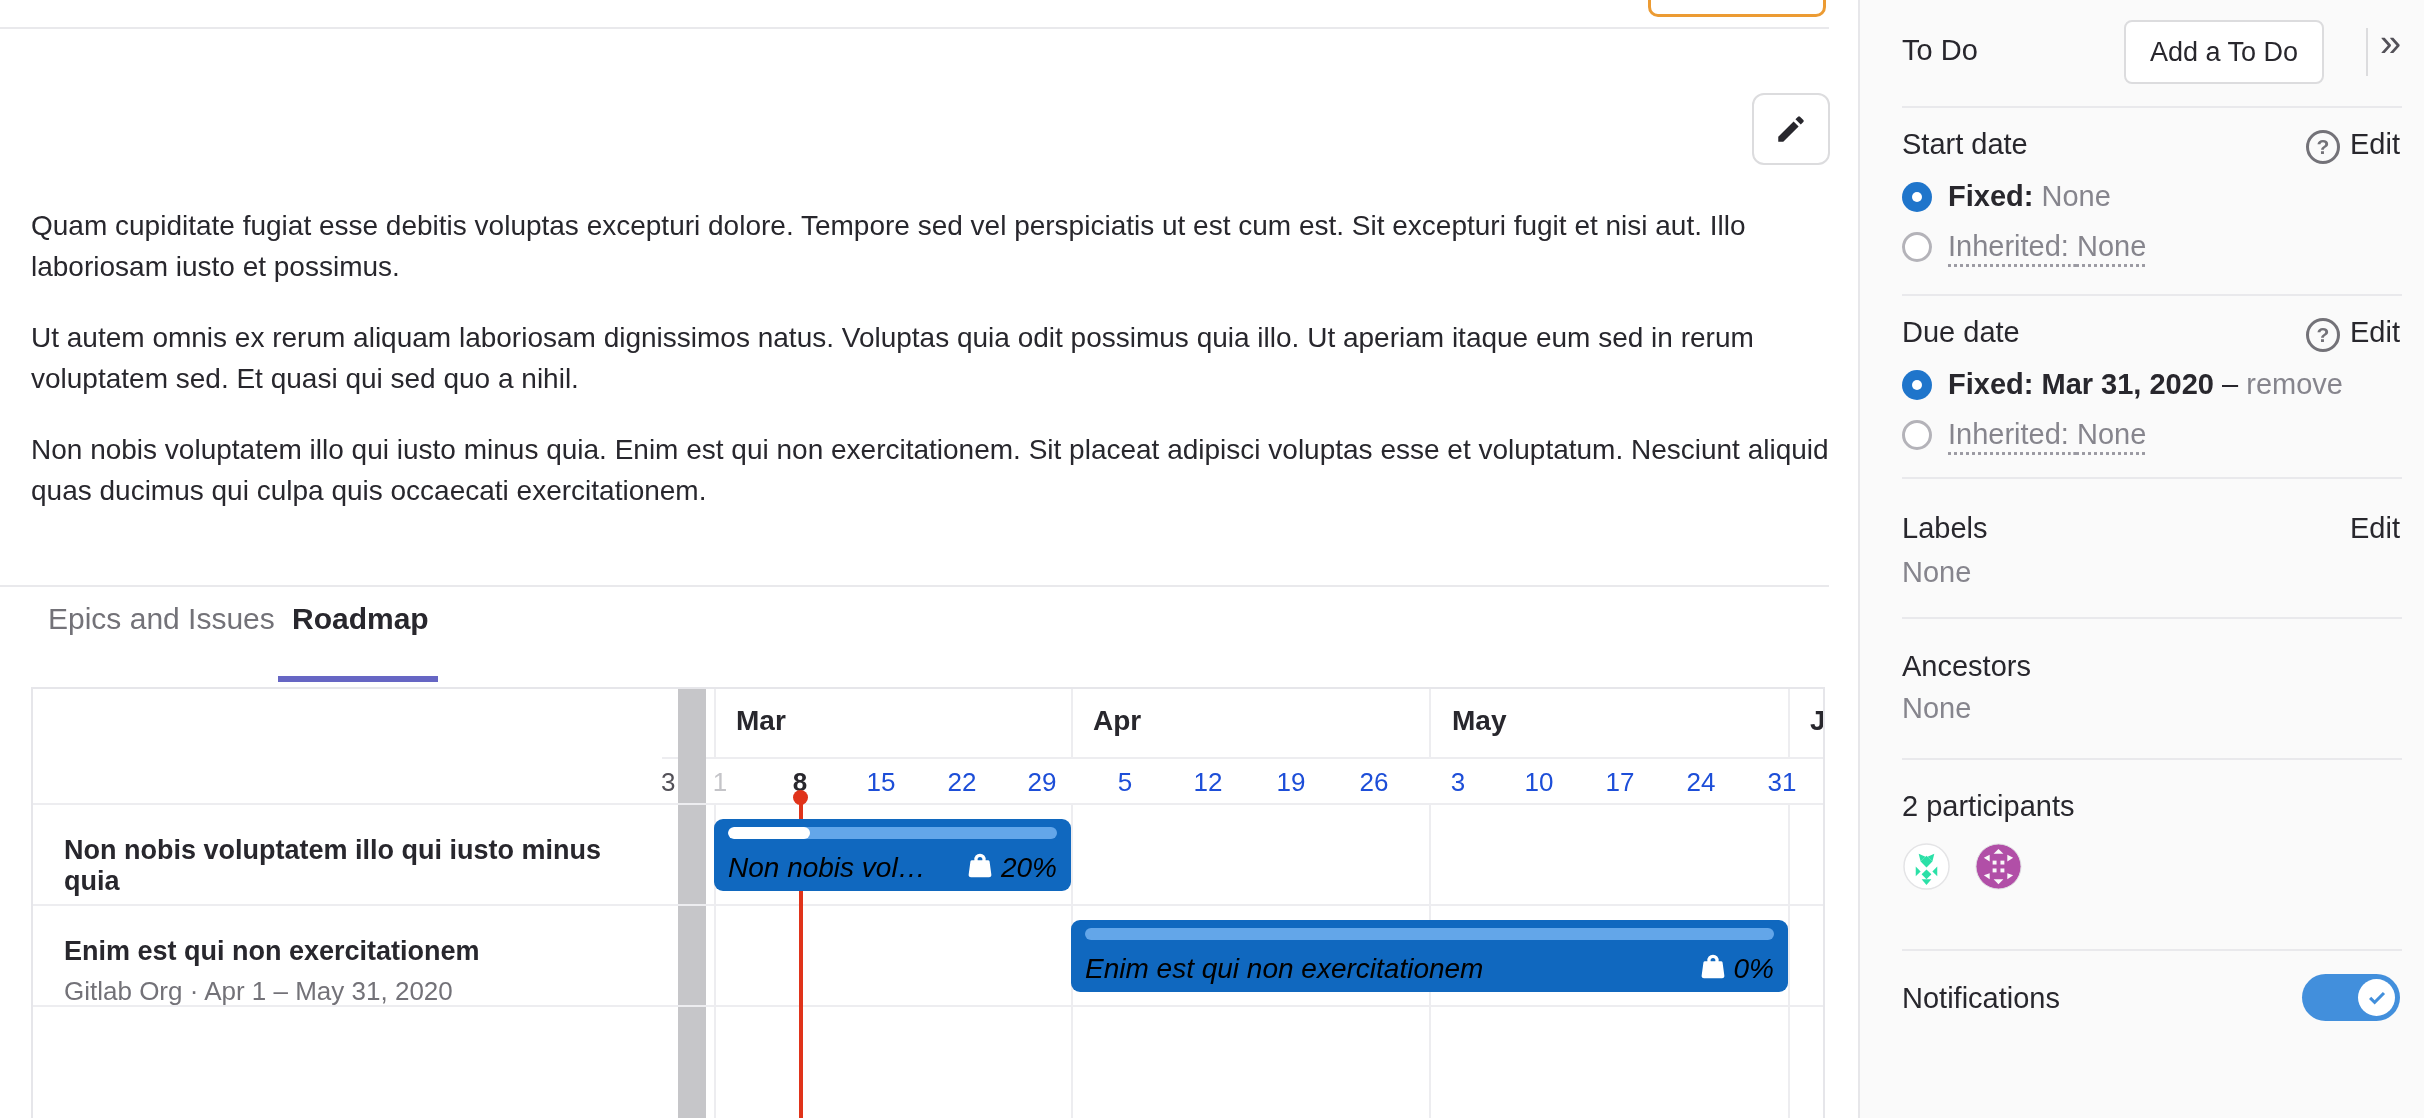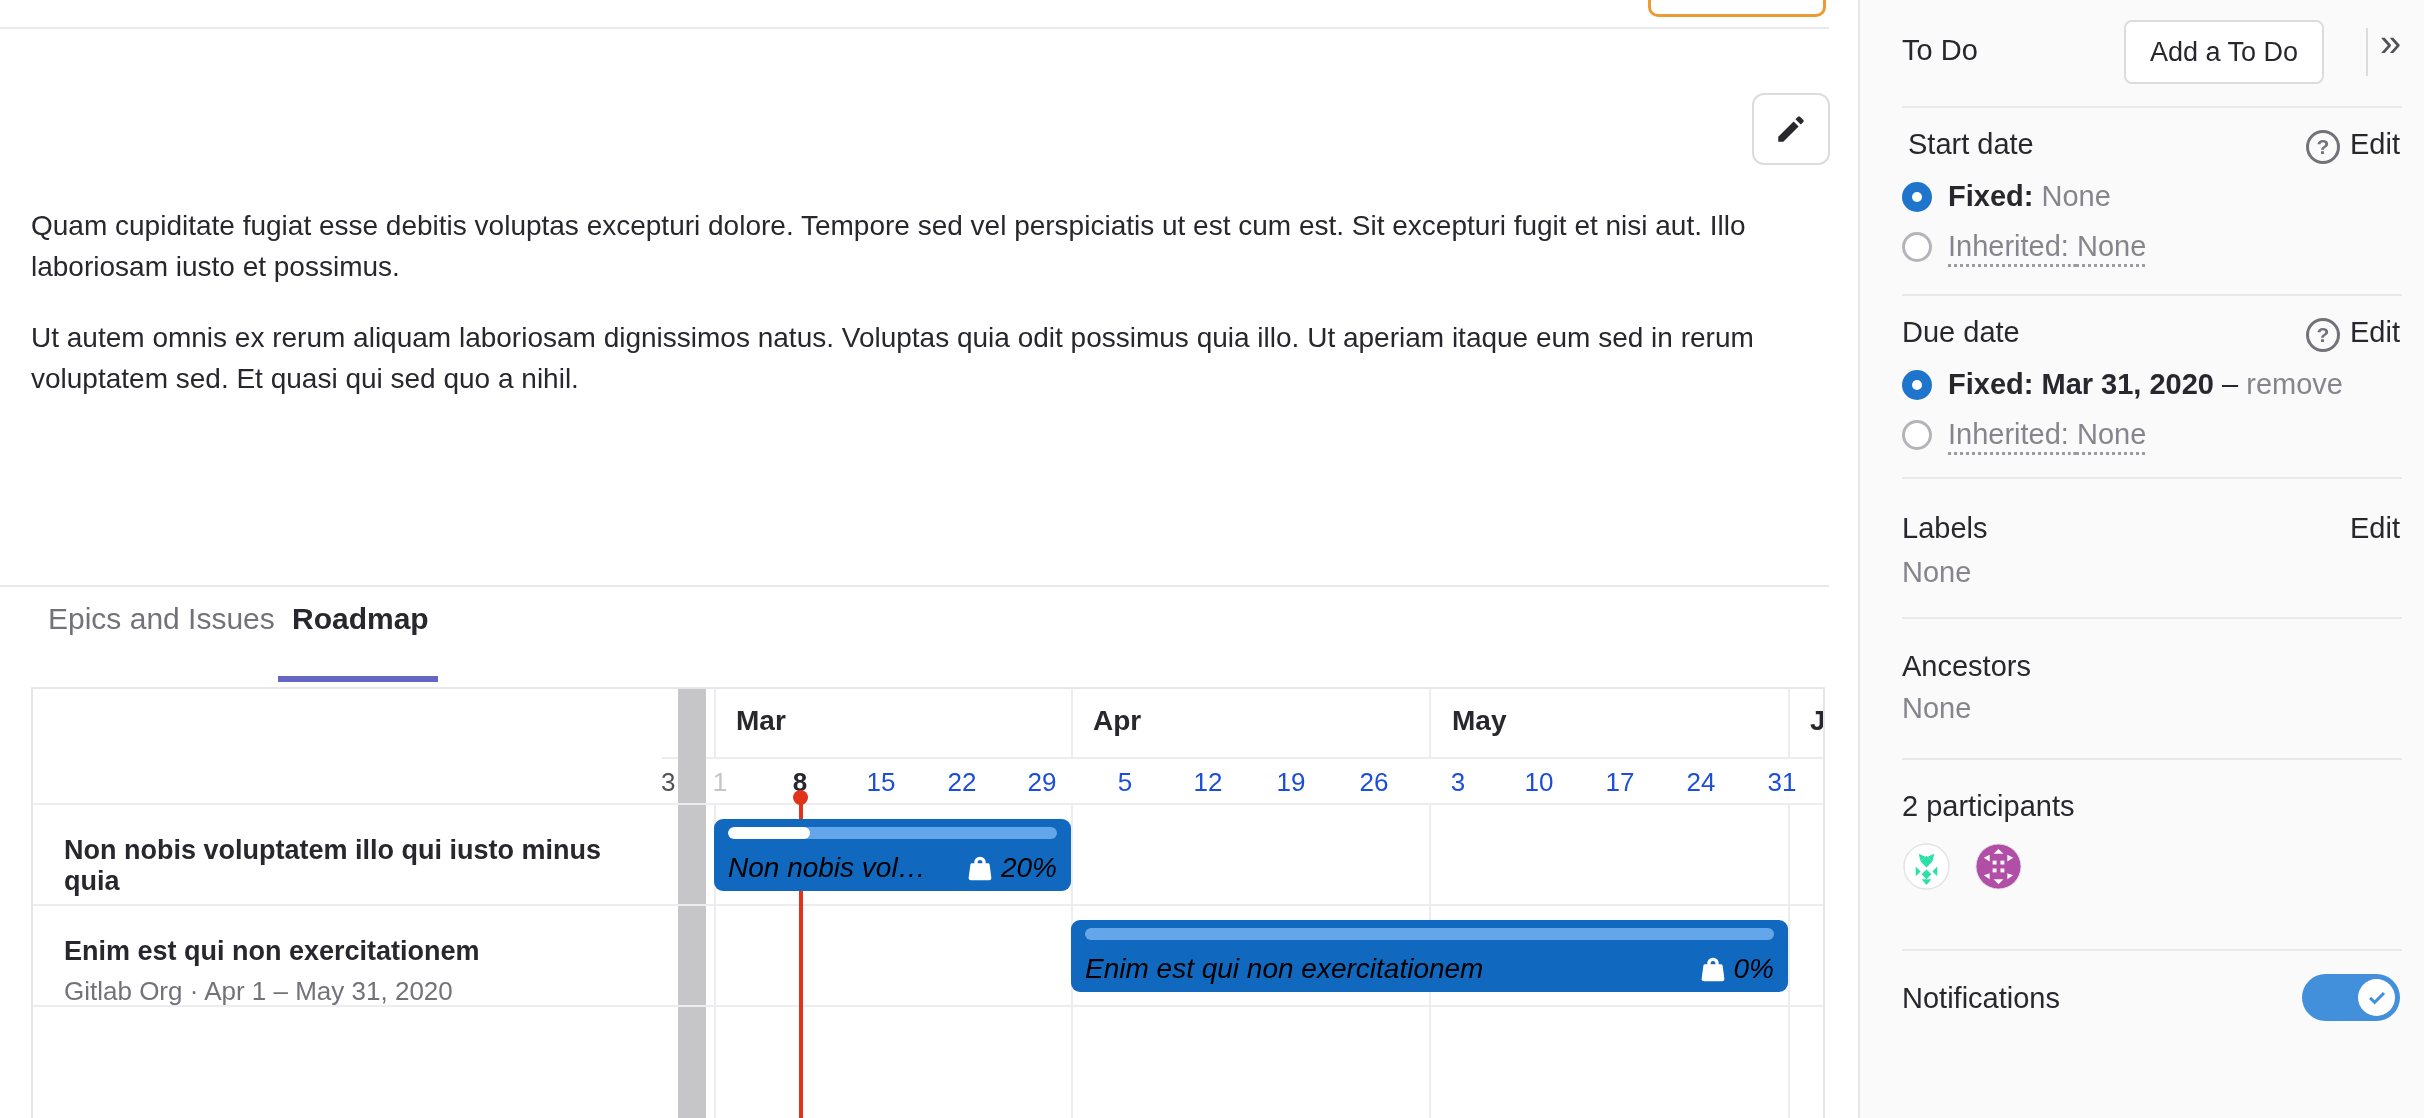--- a/index.html
+++ b/index.html
@@ -57,21 +57,21 @@
   .today-line { position:absolute; left:766px; top:108px; width:4px; height:323px; background:#e0331a; z-index:5; }
 
   .epic-bar { position:absolute; height:72px; background:#1068bf; border-radius:9px;
     z-index:7; cursor:pointer; overflow:hidden; }
   .bar-track { position:absolute; left:14px; right:14px; top:8px; height:12px;
     border-radius:6px; background:#63a6e9; overflow:hidden; }
   .bar-fill { height:12px; background:#fff; border-radius:6px; }
   .bar-row { position:absolute; left:14px; right:14px; top:30px; height:38px;
     display:flex; align-items:center; justify-content:space-between; color:#000000; font-size:28px;font-style:italic; }
   .bar-label { white-space:nowrap; overflow:hidden; text-overflow:ellipsis; }
-  .bar-weight { display:flex; align-items:center; gap:8px; flex:0 0 auto; }
+  .bar-weight { display:flex; align-items:flex-start; gap:8px; flex:0 0 auto; }
   .bar-weight svg { width:26px; height:26px; fill:#fff; }
 
   
   .sidebar { position:absolute; left:1858px; top:0; width:566px; height:1118px;
     background:#fafafa; border-left:2px solid #e7e7ea; font-size:29px; }
   .sb { position:absolute; }
   .sb-divider { position:absolute; left:42px; width:500px; height:2px; background:#e9e9ec; }
   .sb-label { color:#28272d; }
   .sb-none { color:#86858d; }
   .sb-edit { position:absolute; right:24px; color:#28272d; cursor:pointer; }
@@ -115,20 +115,21 @@
 
     <div class="title-edit-btn">
       <svg viewBox="0 0 24 24">
           <path d="M3 17.46V21h3.54L17.37 10.17l-3.54-3.54L3 17.46zM20.71 7.04a1 1 0 0 0 0-1.41l-2.34-2.34a1 1 0 0 0-1.41 0l-1.83 1.83 3.75 3.75 1.83-1.83z"></path>
         </svg>
     </div>
 
     <div class="description">
       <p>Quam cupiditate fugiat esse debitis voluptas excepturi dolore. Tempore sed vel perspiciatis ut est cum est. Sit excepturi fugit et nisi aut. Illo laboriosam iusto et possimus.</p>
       <p>Ut autem omnis ex rerum aliquam laboriosam dignissimos natus. Voluptas quia odit possimus quia illo. Ut aperiam itaque eum sed in rerum voluptatem sed. Et quasi qui sed quo a nihil.</p>
+      <p>Non nobis voluptatem illo qui iusto minus quia. Enim est qui non exercitationem. Sit placeat adipisci voluptas esse et voluptatum. Nesciunt aliquid quas ducimus qui culpa quis occaecati exercitationem.</p>
     </div>
 
     <div class="tabs-divider"></div>
     <div class="tab tab-inactive">Epics and Issues</div>
     <div class="tab tab-active">Roadmap</div>
     <div class="tab-underline"></div>
 
     <div class="roadmap">
 
       <div class="hline" style="top:68px;"></div>
@@ -209,21 +210,21 @@
   </div>
 
   <div class="sidebar">
 
     <div class="sb sb-label" style="left:42px; top:34px;">To Do</div>
     <button class="todo-btn">Add a To Do</button>
     <div class="collapse-divider"></div>
     <div class="collapse-icon">»</div>
     <div class="sb-divider" style="top:106px;"></div>
 
-    <div class="sb sb-label" style="left:48px; top:128px;">Start date</div>
+    <div class="sb sb-label" style="left:42px; top:128px;">Start date</div>
     <div class="help-icon" style="top:130px;">?</div>
     <div class="sb-edit" style="top:128px;">Edit</div>
     <div class="radio-row" style="top:180px;">
       <span class="radio sel"></span>
       <span><span class="bold">Fixed:</span>&nbsp;<span class="gray">None</span></span>
     </div>
     <div class="radio-row" style="top:230px;">
       <span class="radio unsel"></span>
       <span class="inherit-text"><span>Inherited:</span>&nbsp;<span>None</span></span>
     </div>

